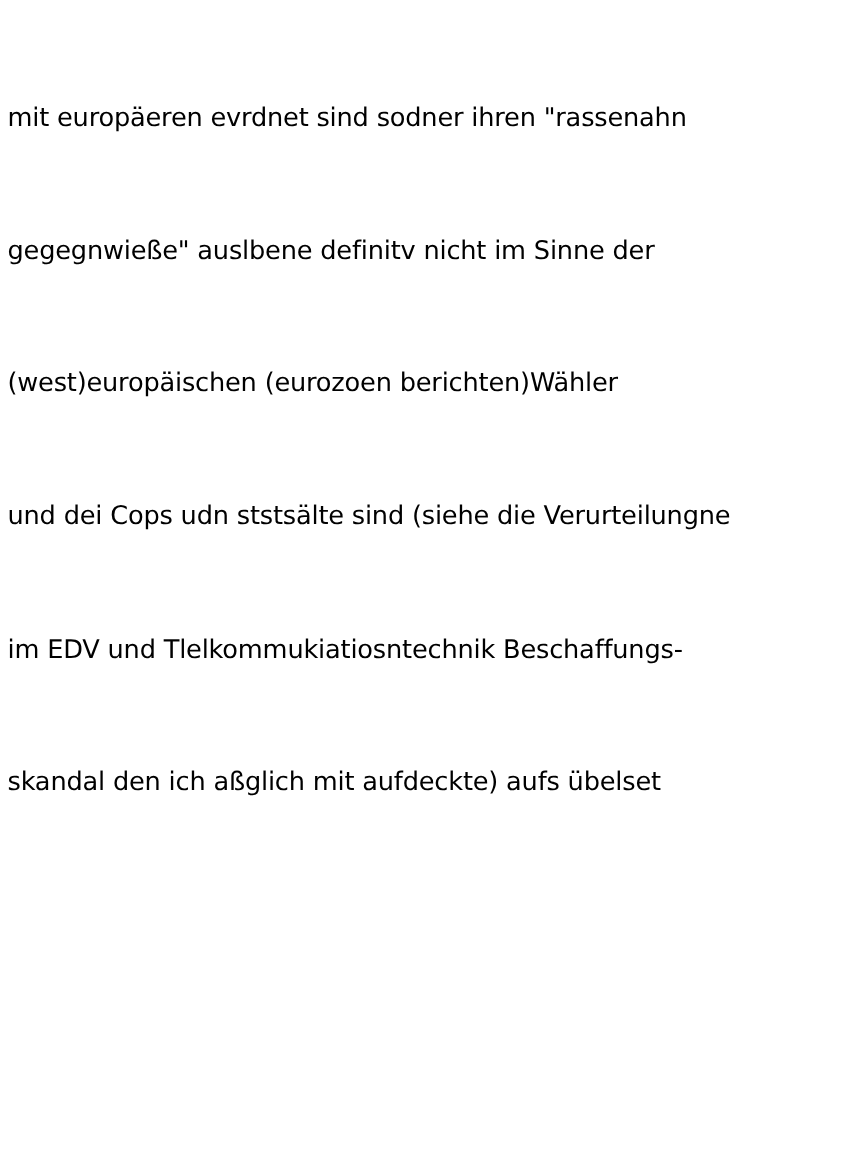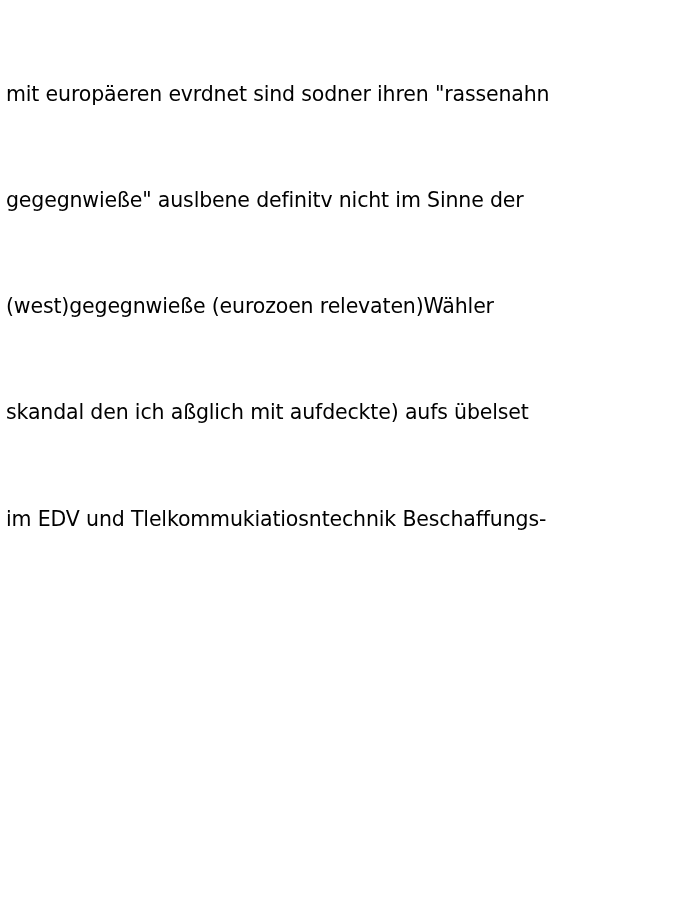--- a/index.html
+++ b/index.html
@@ -34,23 +34,24 @@
     white-space: pre;
   }
 </style>
 </head>
 <body>
 
 <div id="page">
   <div class="text-block">
     <span class="line">mit europäeren evrdnet sind sodner ihren "rassenahn</span>
     <span class="line">gegegnwieße" auslbene definitv nicht im Sinne der</span>
-    <span class="line">(west)gegegnwieße (eurozoen relevaten)Wähler</span>
+    <span class="line">(west)europäischen (eurozoen berichten)Wähler</span>
+    <span class="line">und dei Cops udn ststsälte sind (siehe die Verurteilungne</span>
+    <span class="line">im EDV und Tlelkommukiatiosntechnik Beschaffungs-</span>
     <span class="line">skandal den ich aßglich mit aufdeckte) aufs übelset</span>
-    <span class="line">im EDV und Tlelkommukiatiosntechnik Beschaffungs-</span>
     
     
     
     
     
     
     
     
     
     

